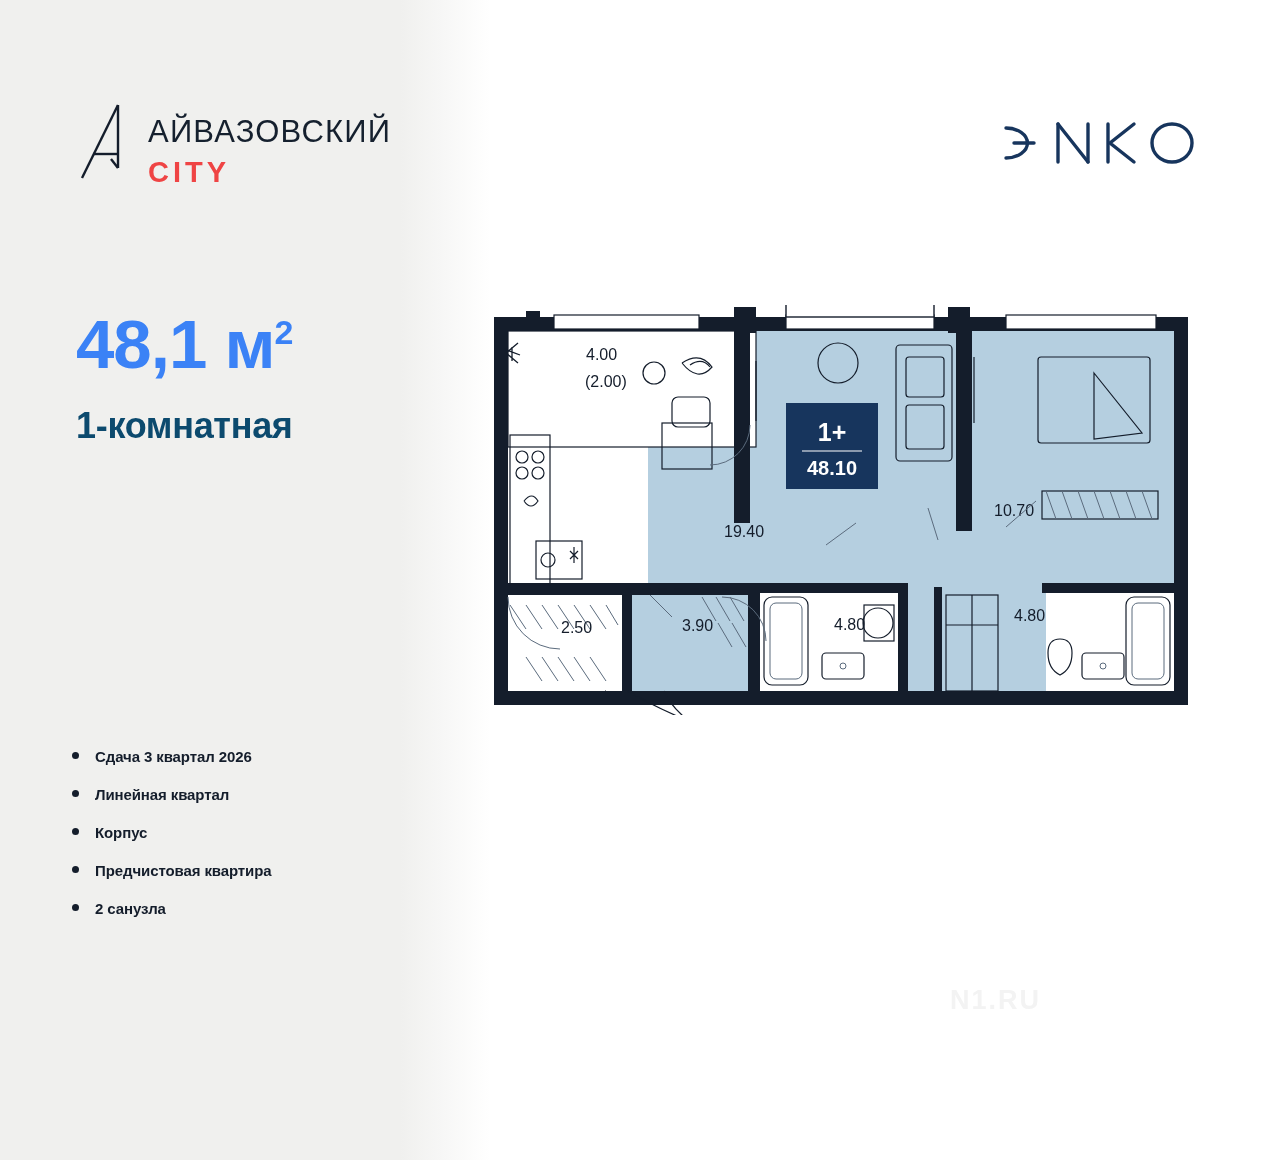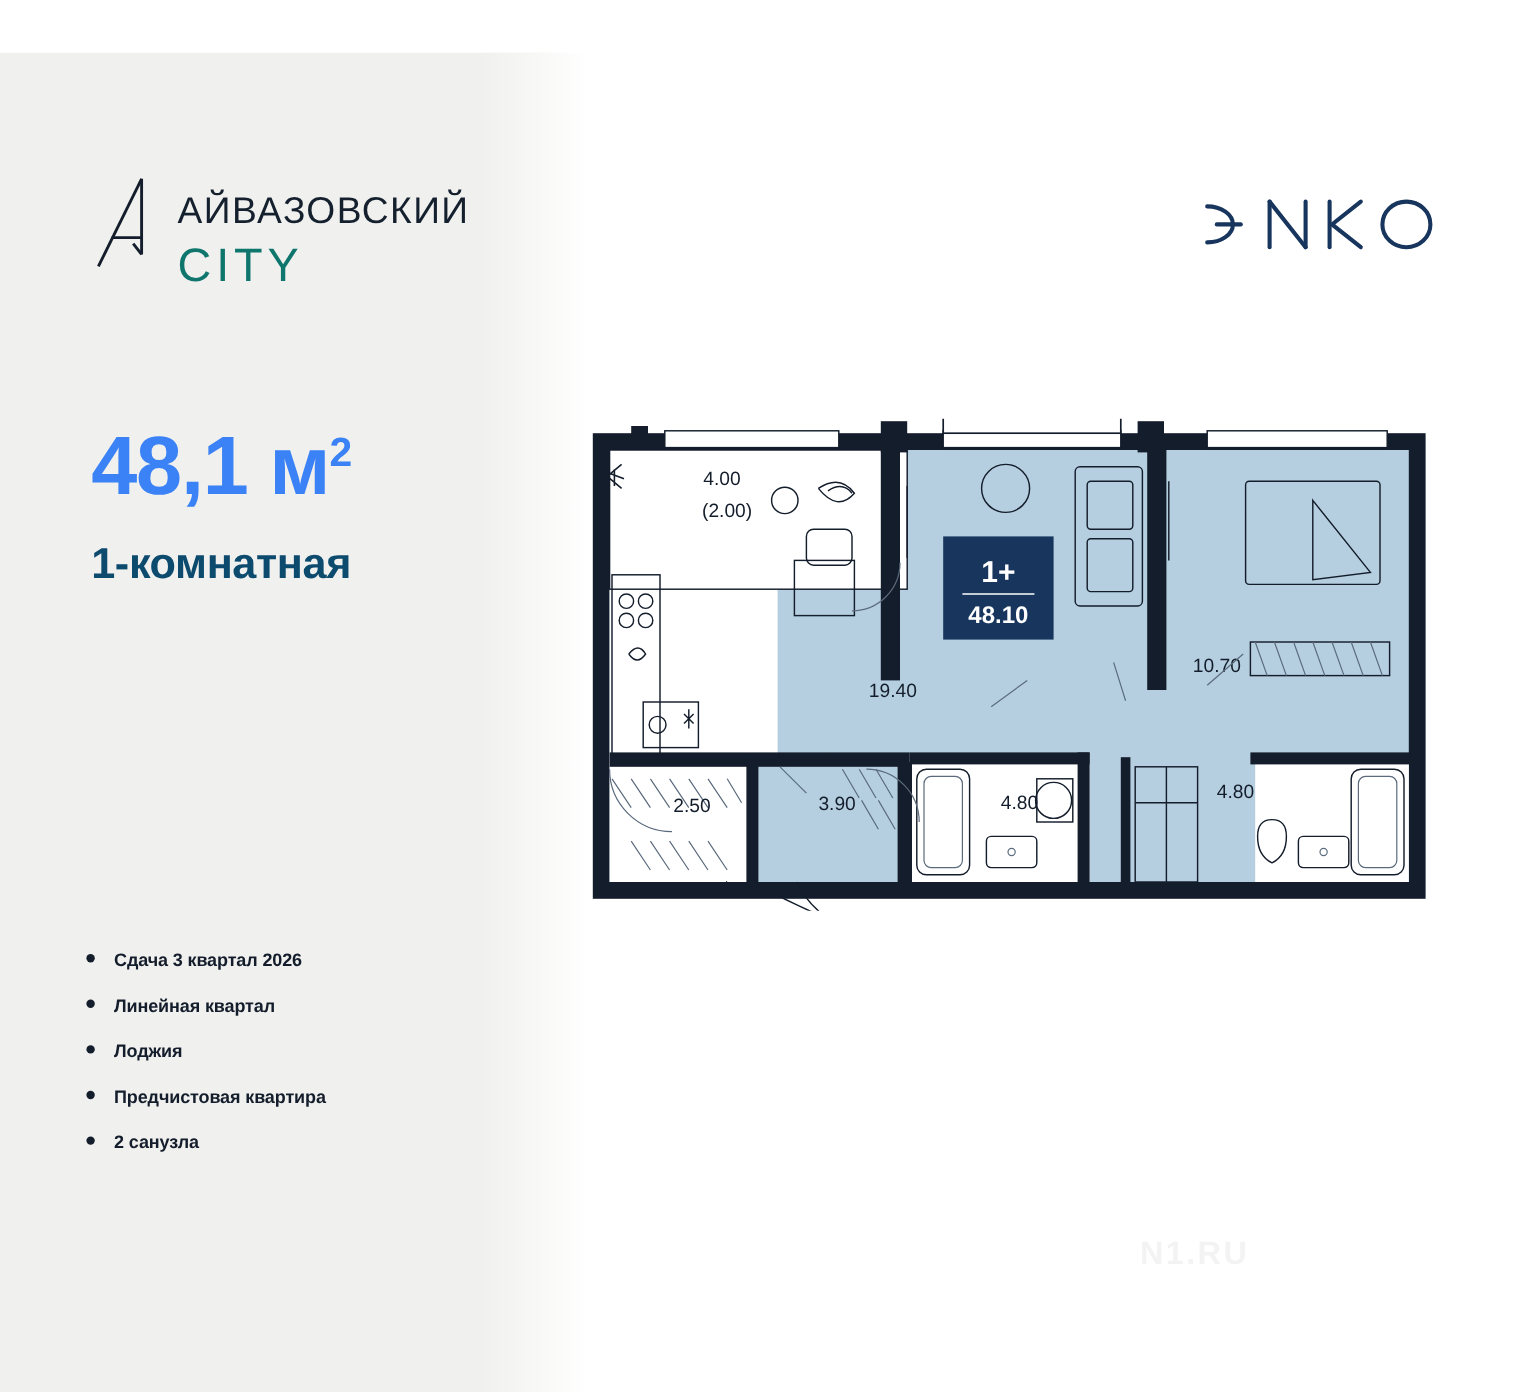--- a/index.html
+++ b/index.html
@@ -11,21 +11,20 @@
     height: 1160px;
     background: #ffffff;
     font-family: "Liberation Sans", sans-serif;
     color: #1c2433;
     overflow: hidden;
     position: relative;
   }
   .page {
     position: absolute;
     inset: 0;
-    margin-top: 44px;
   }
   
   .left-panel {
     position: absolute;
     left: 0; top: 0;
     width: 465px;
     height: 1160px;
     background: #f0f0ee;
   }
   .left-fade {
@@ -53,24 +52,24 @@
     left: 70px;
     top: 14px;
   }
   .logo-top {
     font-size: 31px;
     letter-spacing: 1.2px;
     color: #15202e;
     font-weight: 400;
   }
   .logo-bottom {
-    font-size: 39px;
+    font-size: 29px;
     letter-spacing: 4px;
-    color: #0f766e;
-    font-weight: 400;
+    color: #ef4444;
+    font-weight: 700;
     margin-top: 6px;
   }
   
   .enko {
     position: absolute;
     right: 80px;
     top: 118px;
     width: 200px;
     height: 50px;
   }
@@ -229,21 +228,21 @@
     <div class="feature">
       <span class="feature-dot"></span>
       <span class="feature-label">Сдача 3 квартал 2026</span>
     </div>
     <div class="feature">
       <span class="feature-dot"></span>
       <span class="feature-label">Линейная квартал</span>
     </div>
     <div class="feature">
       <span class="feature-dot"></span>
-      <span class="feature-label">Лоджия</span>
+      <span class="feature-label">Корпус</span>
     </div>
     <div class="feature">
       <span class="feature-dot"></span>
       <span class="feature-label">Предчистовая квартира</span>
     </div>
     <div class="feature">
       <span class="feature-dot"></span>
       <span class="feature-label">2 санузла</span>
     </div>
   </div>

